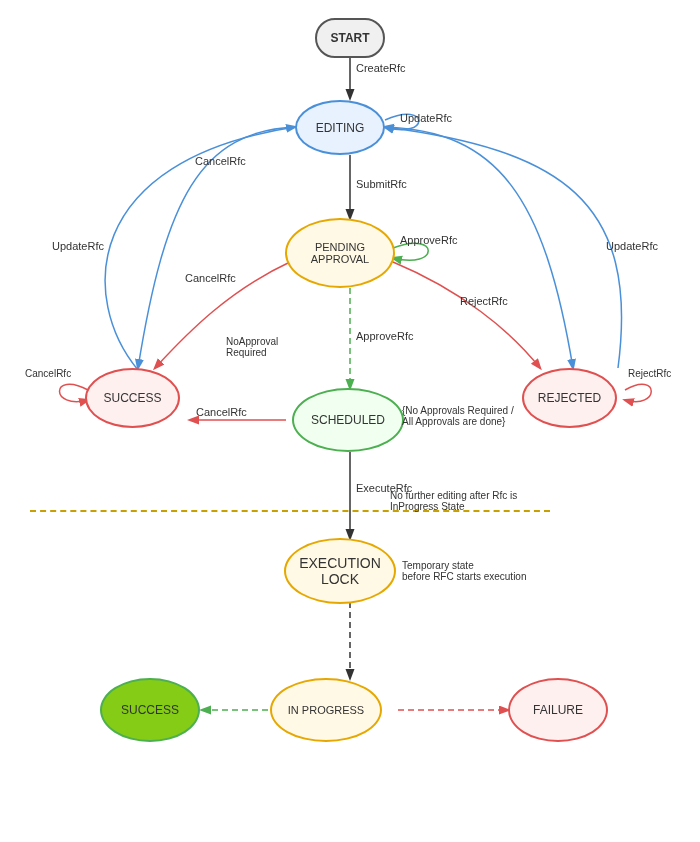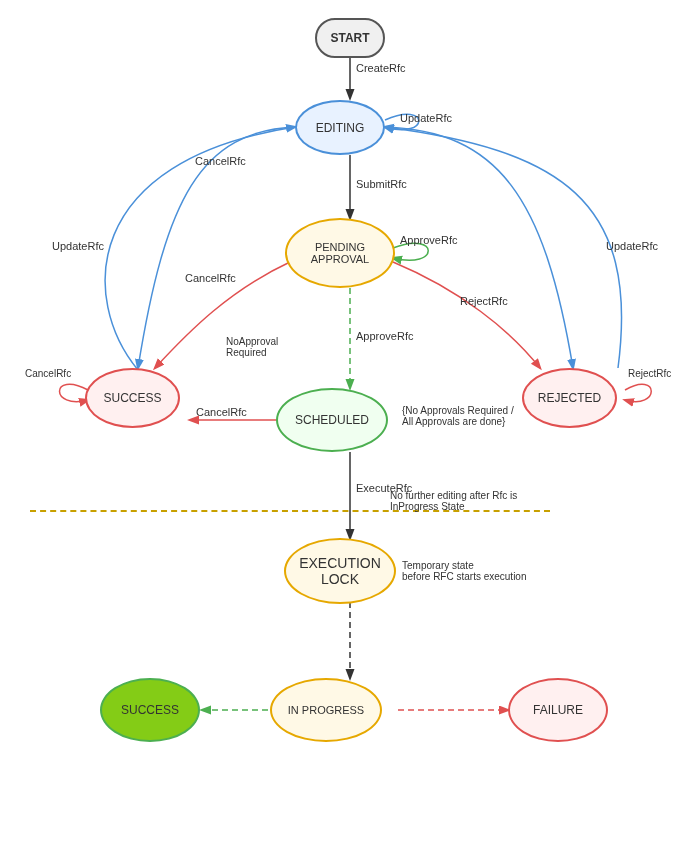--- a/index.html
+++ b/index.html
@@ -204,21 +204,21 @@
   </div>
 
   <div class="state-node node-canceled" style="left:85px; top:368px;">
     <span>SUCCESS</span>
   </div>
 
   <div class="state-node node-rejected" style="left:522px; top:368px;">
     <span>REJECTED</span>
   </div>
 
-  <div class="state-node node-scheduled" style="left:276px; top:388px; width:112px; height:64px;text-align:center;">
+  <div class="state-node node-scheduled" style="left:292px; top:388px; width:112px; height:64px;text-align:center;">
     <span>SCHEDULED</span>
   </div>
 
   <div class="state-node node-execlock" style="left:284px; top:538px; width:112px; height:66px; font-size:14px;">
     <span>EXECUTION<br>LOCK</span>
   </div>
 
   <div class="state-node node-inprogress" style="left:270px; top:678px; width:112px; height:64px; font-size:11px;">
     <span>IN PROGRESS</span>
   </div>

